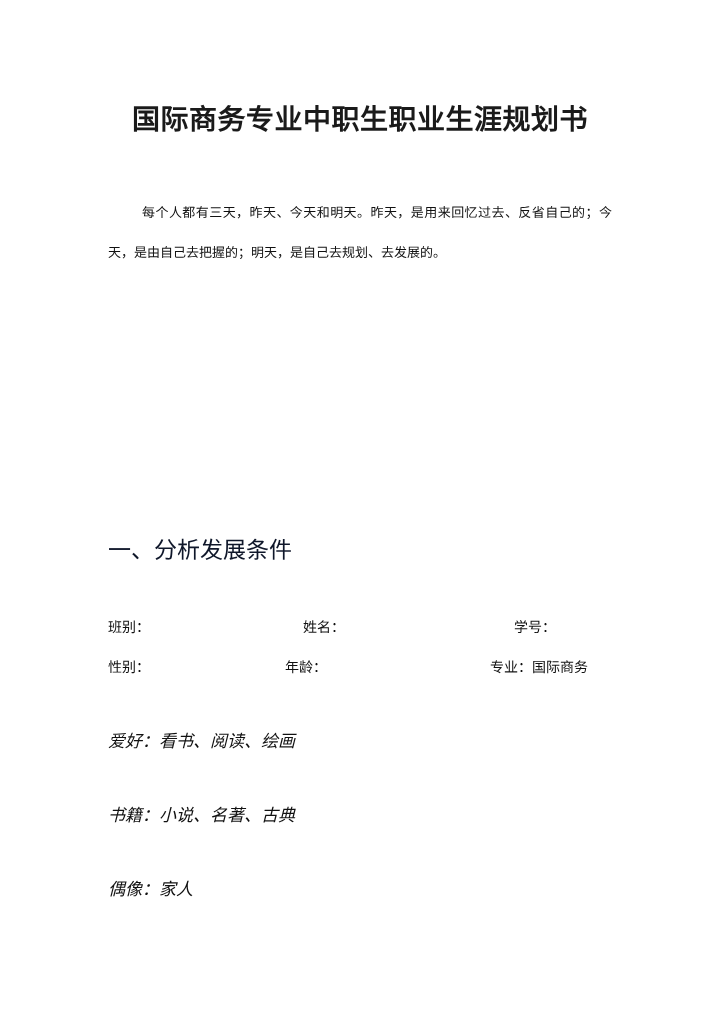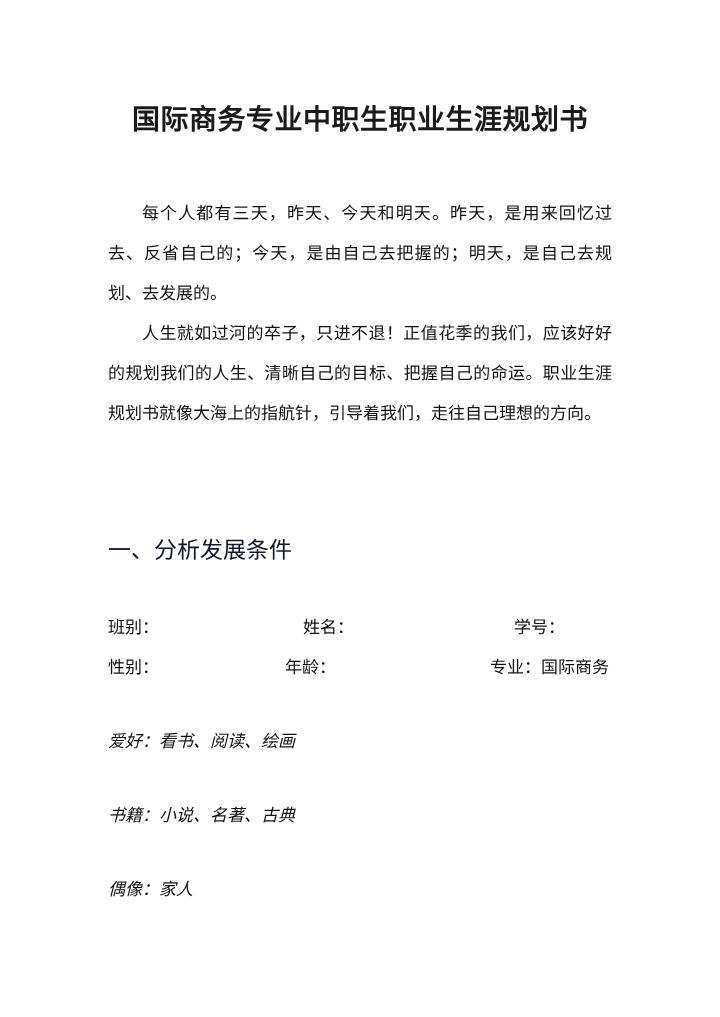--- a/index.html
+++ b/index.html
@@ -48,21 +48,21 @@
   
   .body-block {
     position: absolute;
     top: 193px;
     left: 0;
     width: 504px;
   }
   p.para {
     margin: 0 0 0 0;
     padding: 0;
-    font-size: 17px;
+    font-size: 13px;
     line-height: 40px;
     text-align: justify;
     text-justify: inter-ideograph;
     text-indent: 34px;
     font-family: "DejaVu Sans", "Liberation Sans", sans-serif;
     color: #111111;
     word-break: break-all;
   }
 
   
@@ -79,21 +79,21 @@
     color: #0f172a;
     white-space: nowrap;
   }
 
   
   .field-row {
     position: absolute;
     left: 0;
     width: 504px;
     height: 30px;
-    font-size: 17px;
+    font-size: 14px;
     line-height: 30px;
     font-family: "DejaVu Sans", "Liberation Sans", sans-serif;
     color: #111111;
     white-space: nowrap;
   }
   .field-row .cell {
     position: absolute;
     top: 0;
     white-space: nowrap;
   }
@@ -128,21 +128,20 @@
 </head>
 <body>
 
 <div class="page">
   <div class="content">
 
     <h1 class="doc-title">国际商务专业中职生职业生涯规划书</h1>
 
     <div class="body-block">
       <p class="para">每个人都有三天，昨天、今天和明天。昨天，是用来回忆过去、反省自己的；今天，是由自己去把握的；明天，是自己去规划、去发展的。</p>
-      <p class="para">人生就如过河的卒子，只进不退！正值花季的我们，应该好好的规划我们的人生、清晰自己的目标、把握自己的命运。职业生涯规划书就像大海上的指航针，引导着我们，走往自己理想的方向。</p>
     </div>
 
     <h2 class="section-heading">一、分析发展条件</h2>
 
     <div class="field-row row-1">
       <span class="cell col-1">班别：</span>
       <span class="cell col-2">姓名：</span>
       <span class="cell col-3">学号：</span>
     </div>
 

